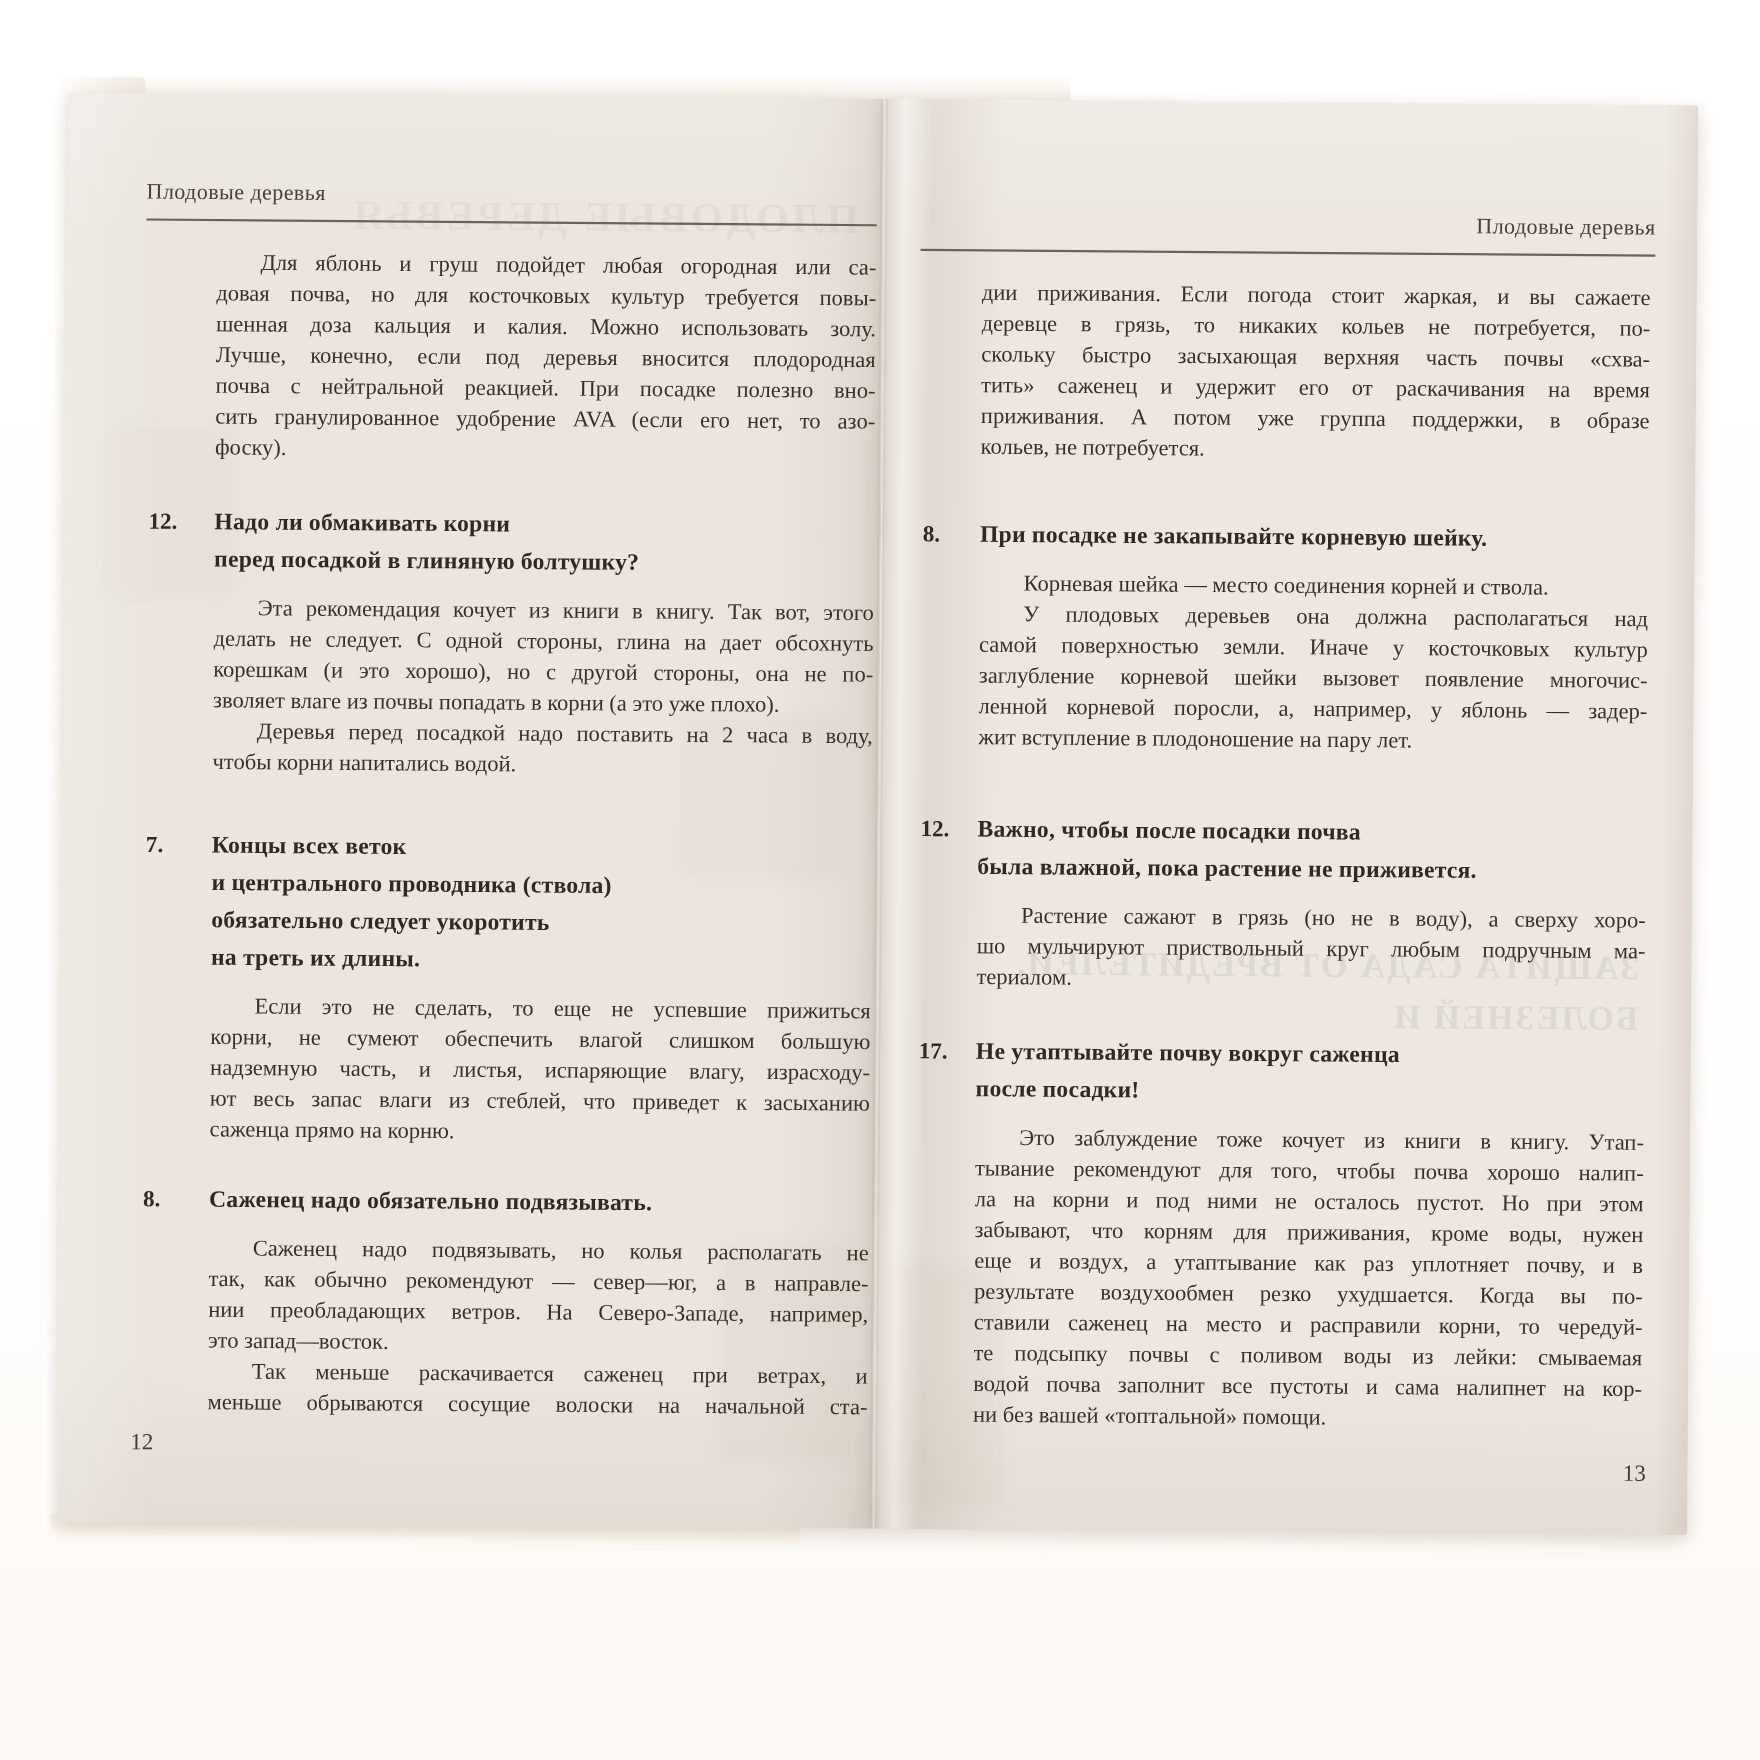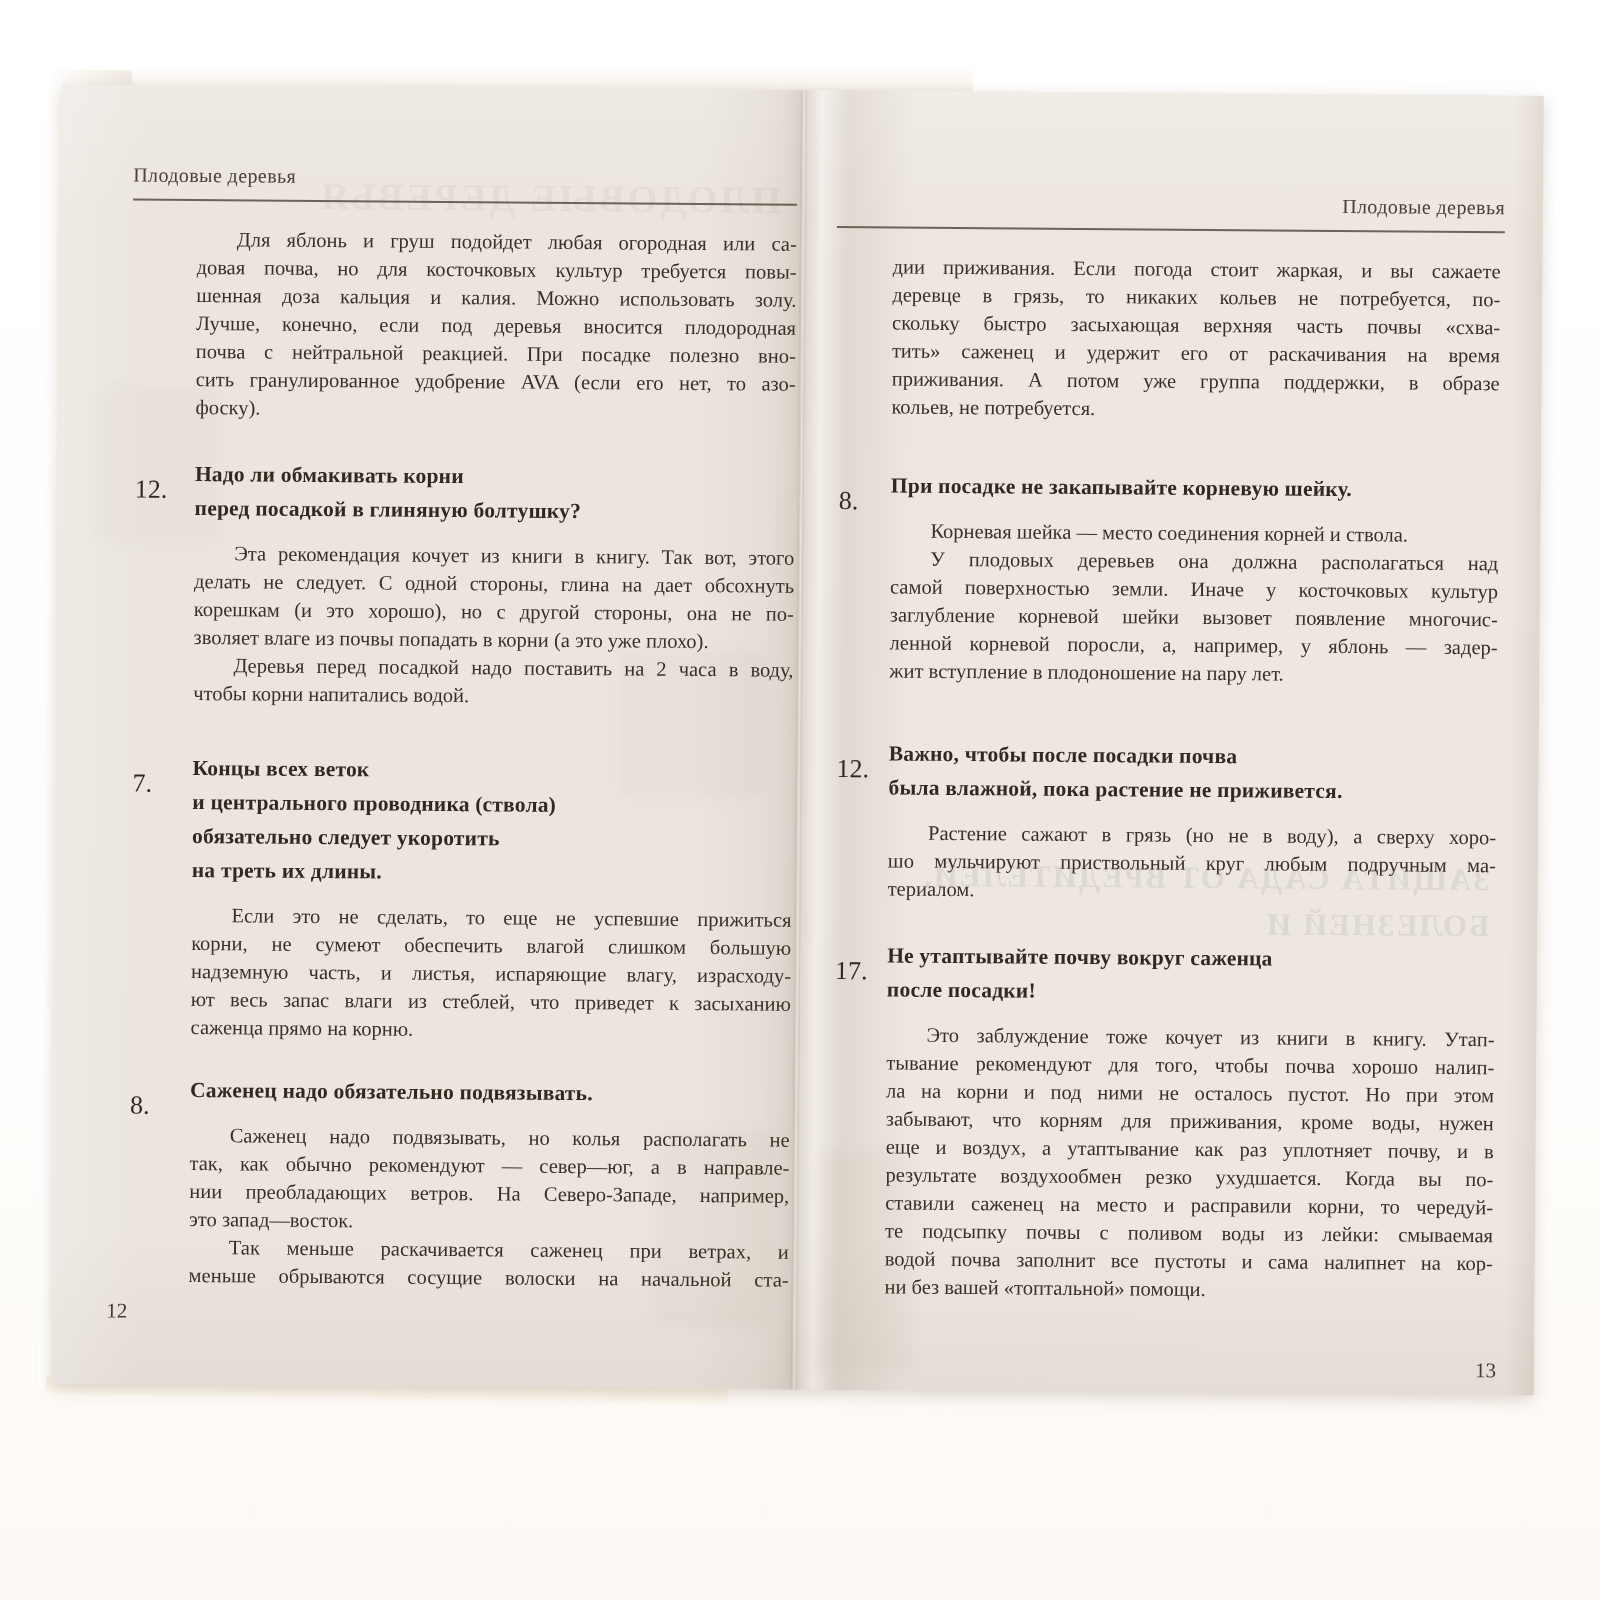--- a/index.html
+++ b/index.html
@@ -70,22 +70,22 @@
   .para{margin:0;}
   .tl{
     font-size:20.5px;line-height:28px;color:#3a2f26;
     text-align:justify;text-align-last:justify;
     overflow:hidden;white-space:nowrap;
   }
   .tl.last{text-align-last:left;}
   .tl.ind{text-indent:40px;}
   .section{position:relative;padding-left:64px;}
   .sec-num{
-    position:absolute;left:4px;top:16px;
-    font-weight:normal;font-size:26px;line-height:34px;color:#32281f;
+    position:absolute;left:4px;top:0;
+    font-weight:bold;font-size:21px;line-height:34px;color:#32281f;
   }
   .sec-title{margin:0;}
   .hl{
     font-weight:bold;font-size:21.5px;line-height:34px;color:#32281f;
     letter-spacing:0.2px;white-space:nowrap;
   }
   .sec-body{margin-top:14px;margin-left:-64px;padding-left:64px;}
   #left-content .para,.sec-body .para{width:600px;}
   #right-content .sec-body .para,#right-content > .para{width:608px;}
   #left-content > .para{width:600px;margin-left:64px;}
@@ -95,22 +95,22 @@
   #right-content .sec-body{margin-left:-56px;padding-left:56px;}
   #left-content .section.s0{margin-top:36px;}
   #left-content .section.s1{margin-top:44px;}
   #left-content .section.s2{margin-top:32px;}
   #right-content .section.s0{margin-top:48px;}
   #right-content .section.s1{margin-top:52px;}
   #right-content .section.s2{margin-top:36px;}
   .pagenum{
     position:absolute;font-size:21px;color:#453a2f;
   }
-  .pn-left{left:54px;top:1214px;}
-  .pn-right{right:38px;top:1232px;text-align:right;margin-top:31px;}
+  .pn-left{left:66px;top:1214px;}
+  .pn-right{right:38px;top:1232px;text-align:right;}
   
   .ghost-left{
     position:absolute;top:88px;left:290px;width:430px;
     transform:scaleX(-1);
     font-weight:bold;font-size:38px;letter-spacing:3px;
     color:rgba(125,103,78,0.07);white-space:nowrap;
   }
   .ghost-block{
     position:absolute;top:762px;left:72px;width:620px;
     transform:scaleX(-1);

